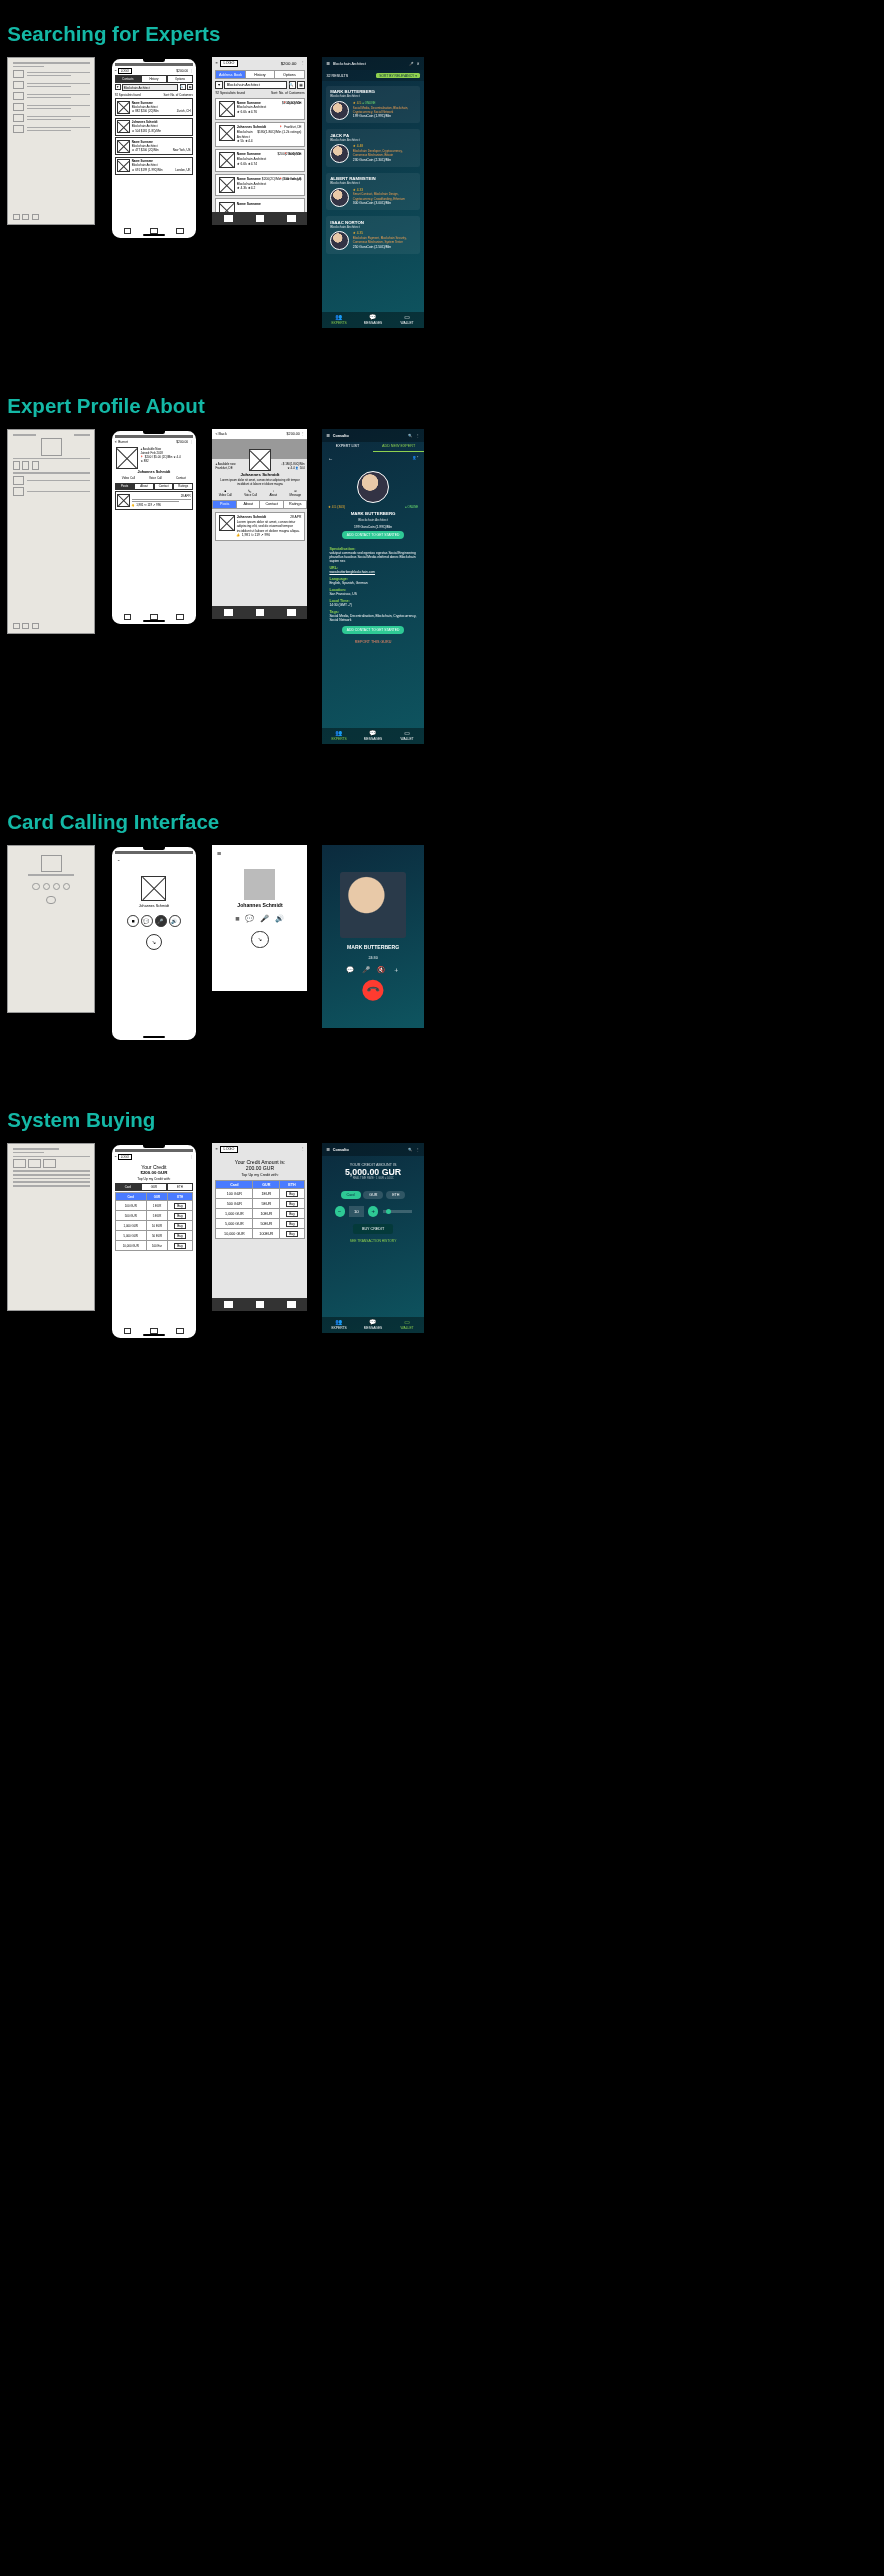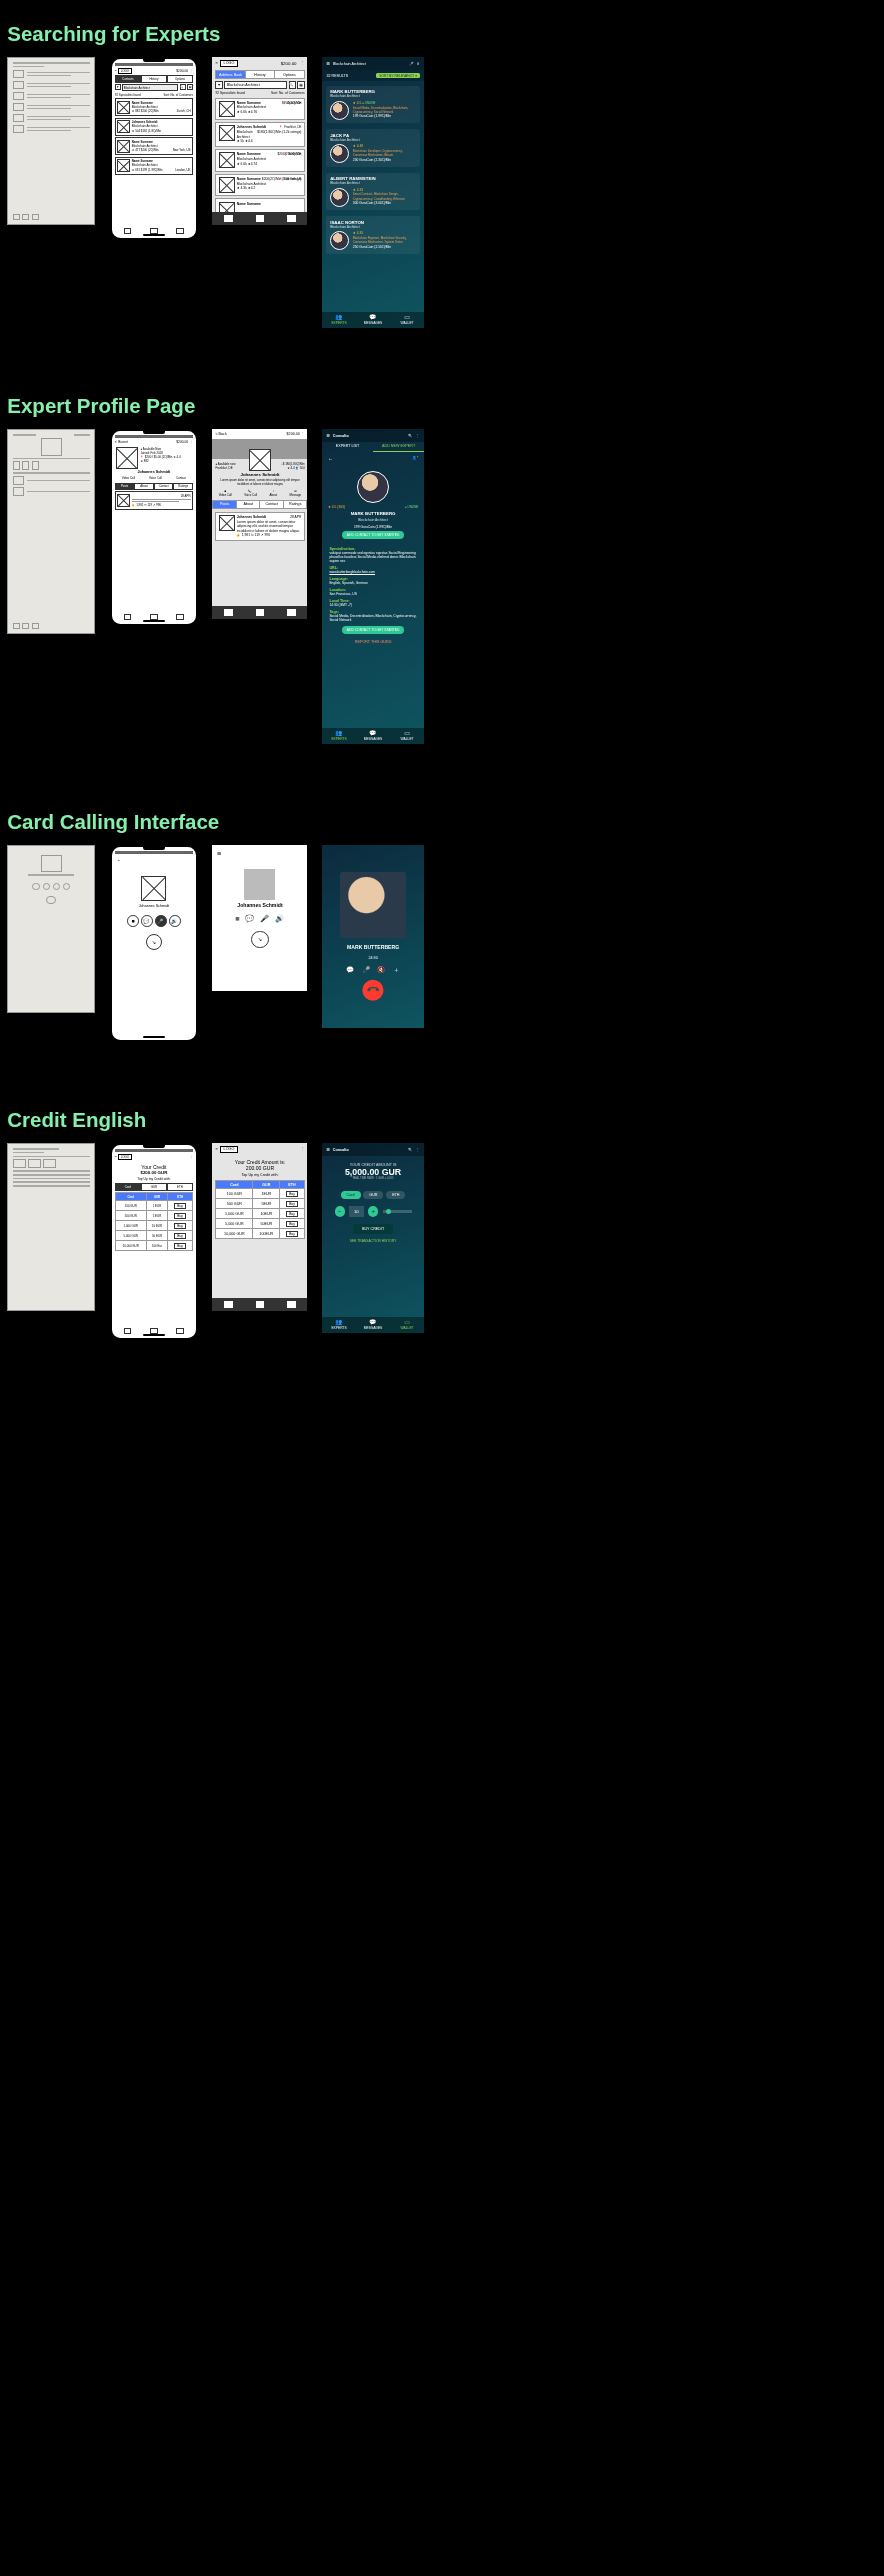--- a/index.html
+++ b/index.html
@@ -1,17 +1,17 @@
 <!DOCTYPE html>
 <html style="font-size:11.7px"><head>
 <meta charset="utf-8">
 <style>
 * { box-sizing: border-box; margin: 0; padding: 0; }
 body { background: #000; color: #fff; font-family: Arial, Helvetica, sans-serif; padding: 7.3px; width: 884px; }
-.section-title { font-size: 20.5px; font-weight: bold; margin: 14.6px 0 11px 0; color: #86efac; }
+.section-title { font-size: 20.5px; font-weight: bold; margin: 14.6px 0 11px 0; color: #14b8a6; }
 .row { display: flex; gap: 14.6px; align-items: flex-start; margin-bottom: 66px; }
 
 
 .sketch { width: 88px; height: 168px; background: #e8e6e0; border: 0.7px solid #999; padding: 4.4px; font-size: 3.7px; color: #555; display:flex; flex-direction:column; gap:2.2px; }
 .sk-row { display:flex; gap:2.2px; align-items:center; }
 .sk-box { width:11.7px; height:8.8px; border:0.7px solid #999; }
 .sk-box.big { width:20.5px; height:17.6px; }
 .sk-line { height:1.5px; background:#aaa; flex:1; }
 .sketch.tall { height: 205px; }
 
@@ -400,21 +400,21 @@
     </div>
       </div>
     <div class="hifi-nav">
       <div class="hifi-nav-item active"><span class="hifi-nav-ic">👥</span><span>EXPERTS</span></div>
       <div class="hifi-nav-item"><span class="hifi-nav-ic">💬</span><span>MESSAGES</span></div>
       <div class="hifi-nav-item"><span class="hifi-nav-ic">▭</span><span>WALLET</span></div>
     </div>
   </div>
 </div>
 
-<div class="section-title">Expert Profile Page</div>
+<div class="section-title">Expert Profile About</div>
 <div class="row">
 
   <div class="sketch tall">
     <div class="sk-row">
         <div class="sk-line" style="max-width:30%"></div>
         <div class="sk-line" style="max-width:20%;margin-left:auto"></div>
       </div>
     <div class="sk-row" style="justify-content:center">
         <div class="sk-box big"></div>
       </div>
@@ -644,21 +644,21 @@
         <span>💬</span>
         <span>🎤</span>
         <span>🔇</span>
         <span>＋</span>
       </div>
       <div class="hangup">📞</div>
     </div>
   </div>
 </div>
 
-<div class="section-title">Credit English</div>
+<div class="section-title">System Buying</div>
 <div class="row">
 
   <div class="sketch">
     <div class="sk-row">
         <div class="sk-line" style="max-width:60%"></div>
       </div>
     <div class="sk-row">
         <div class="sk-line" style="max-width:40%"></div>
       </div>
     <div class="sk-row">

